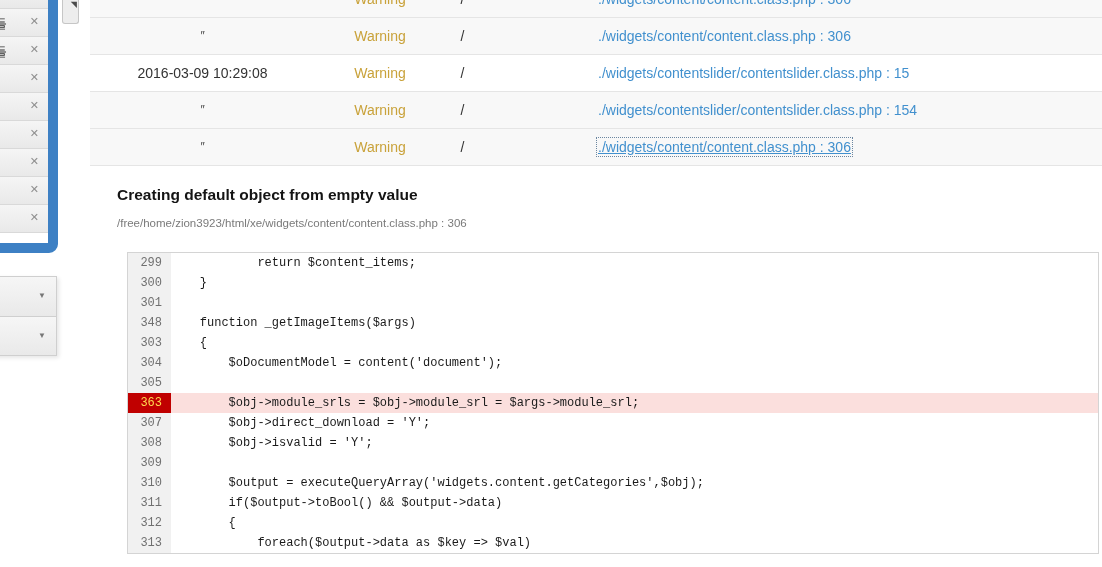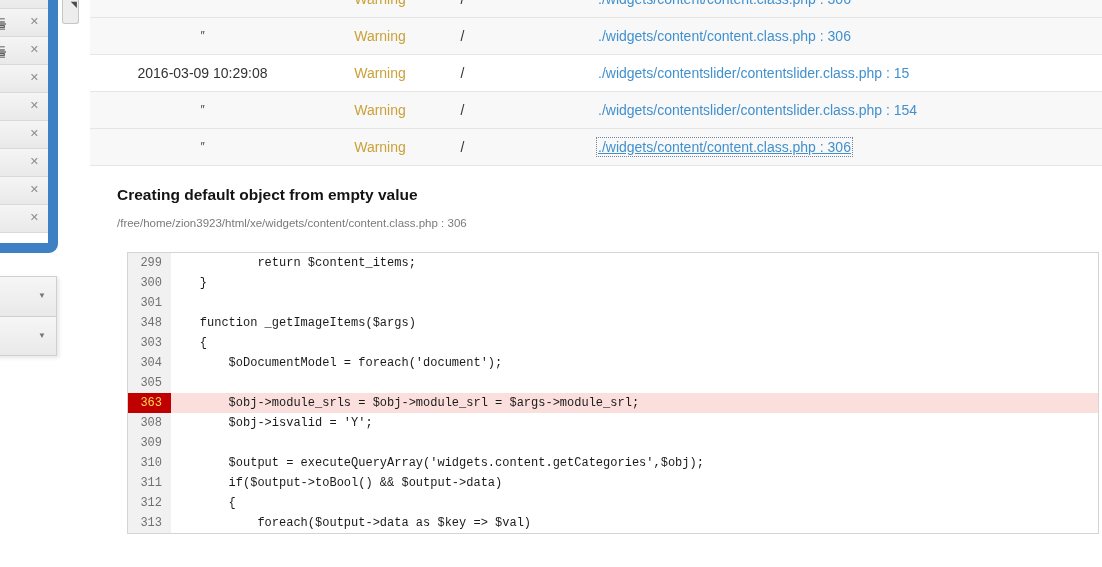--- a/index.html
+++ b/index.html
@@ -169,31 +169,35 @@
   <div class="code-row">
     <span class="code-no">348</span>
     <span class="code-src">    function _getImageItems($args)</span>
   </div>
   <div class="code-row">
     <span class="code-no">303</span>
     <span class="code-src">    {</span>
   </div>
   <div class="code-row">
     <span class="code-no">304</span>
-    <span class="code-src">        $oDocumentModel = foreach('document');</span>
+    <span class="code-src">        $oDocumentModel = content('document');</span>
   </div>
   <div class="code-row">
     <span class="code-no">305</span>
     <span class="code-src"></span>
   </div>
   <div class="code-row highlight">
     <span class="code-no">363</span>
     <span class="code-src">        $obj-&gt;module_srls = $obj-&gt;module_srl = $args-&gt;module_srl;</span>
   </div>
   <div class="code-row">
+    <span class="code-no">307</span>
+    <span class="code-src">        $obj-&gt;direct_download = 'Y';</span>
+  </div>
+  <div class="code-row">
     <span class="code-no">308</span>
     <span class="code-src">        $obj-&gt;isvalid = 'Y';</span>
   </div>
   <div class="code-row">
     <span class="code-no">309</span>
   </div>
   <div class="code-row">
     <span class="code-no">310</span>
     <span class="code-src">        $output = executeQueryArray('widgets.content.getCategories',$obj);</span>
   </div>

